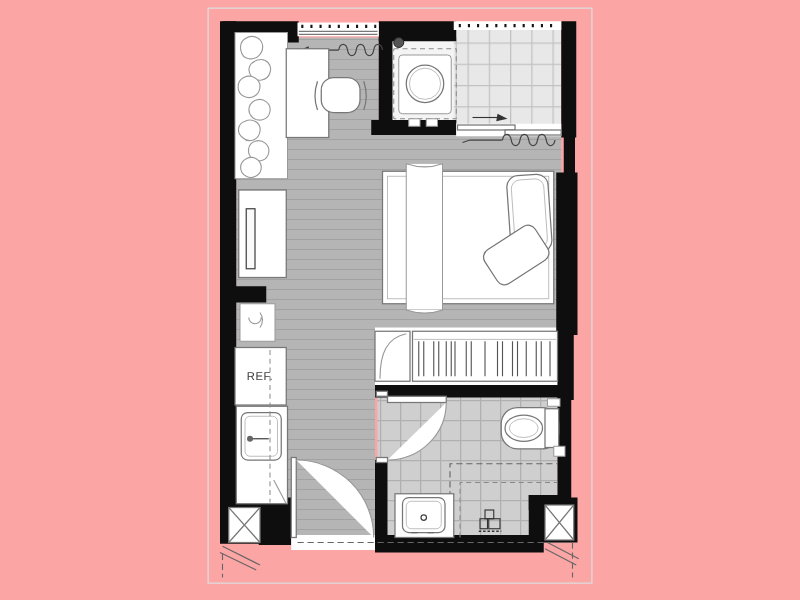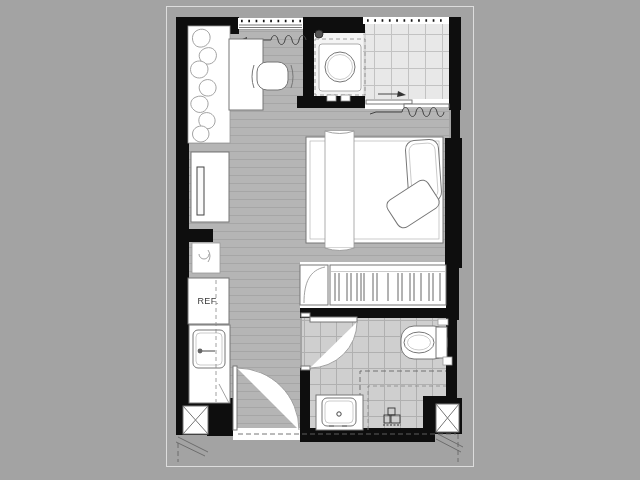--- a/index.html
+++ b/index.html
@@ -1,16 +1,16 @@
 <!DOCTYPE html>
 <html style="--color-wall: #0e0e0e; --color-floor: #b5b5b5; --color-floor-line: #a2a2a2; --color-tile-balcony: #e8e8e8; --color-tile-balcony-line: #c2c2c2; --color-tile-bath: #cfcfcf; --color-tile-bath-line: #b0b0b0; --color-outline: #777777; --color-outline-dark: #444444; --color-sketch: #999999; --color-frame: #dddddd;"><head>
 <meta charset="utf-8">
 <style>
   html,body{margin:0;padding:0;background:#fff;}
-  #screen{position:relative;width:640px;height:480px;background:#a3a3a3;overflow:hidden;
+  #screen{position:relative;width:640px;height:480px;background:#fca5a5;overflow:hidden;
           font-family:"Liberation Sans",sans-serif;}
   svg{display:block;}
   .wall{fill:var(--color-wall,#0e0e0e);}
   .fw{fill:#fff;stroke:var(--color-outline,#777);stroke-width:1;}
   .fwl{fill:#fff;stroke:var(--color-sketch,#999);stroke-width:.8;}
   .sk{stroke:var(--color-sketch,#999);fill:#fff;stroke-width:.9;}
   .ln{stroke:var(--color-outline,#777);fill:none;stroke-width:1;}
   .lnd{stroke:var(--color-outline-dark,#444);fill:none;stroke-width:1;}
   .thin{stroke:#b5b5b5;stroke-width:.7;fill:none;}
   .dash{stroke:#666;stroke-width:.9;stroke-dasharray:5 3;fill:none;}

